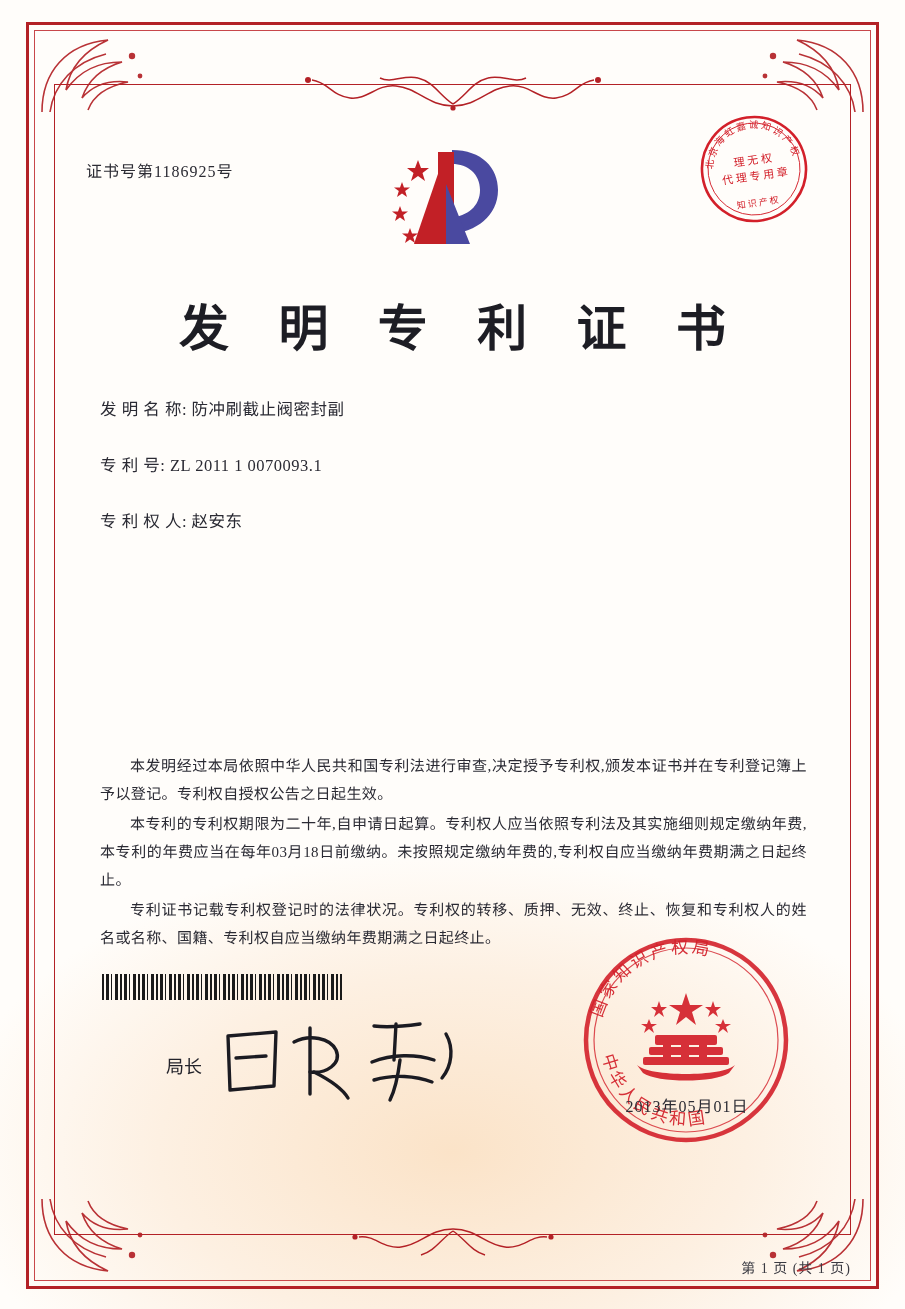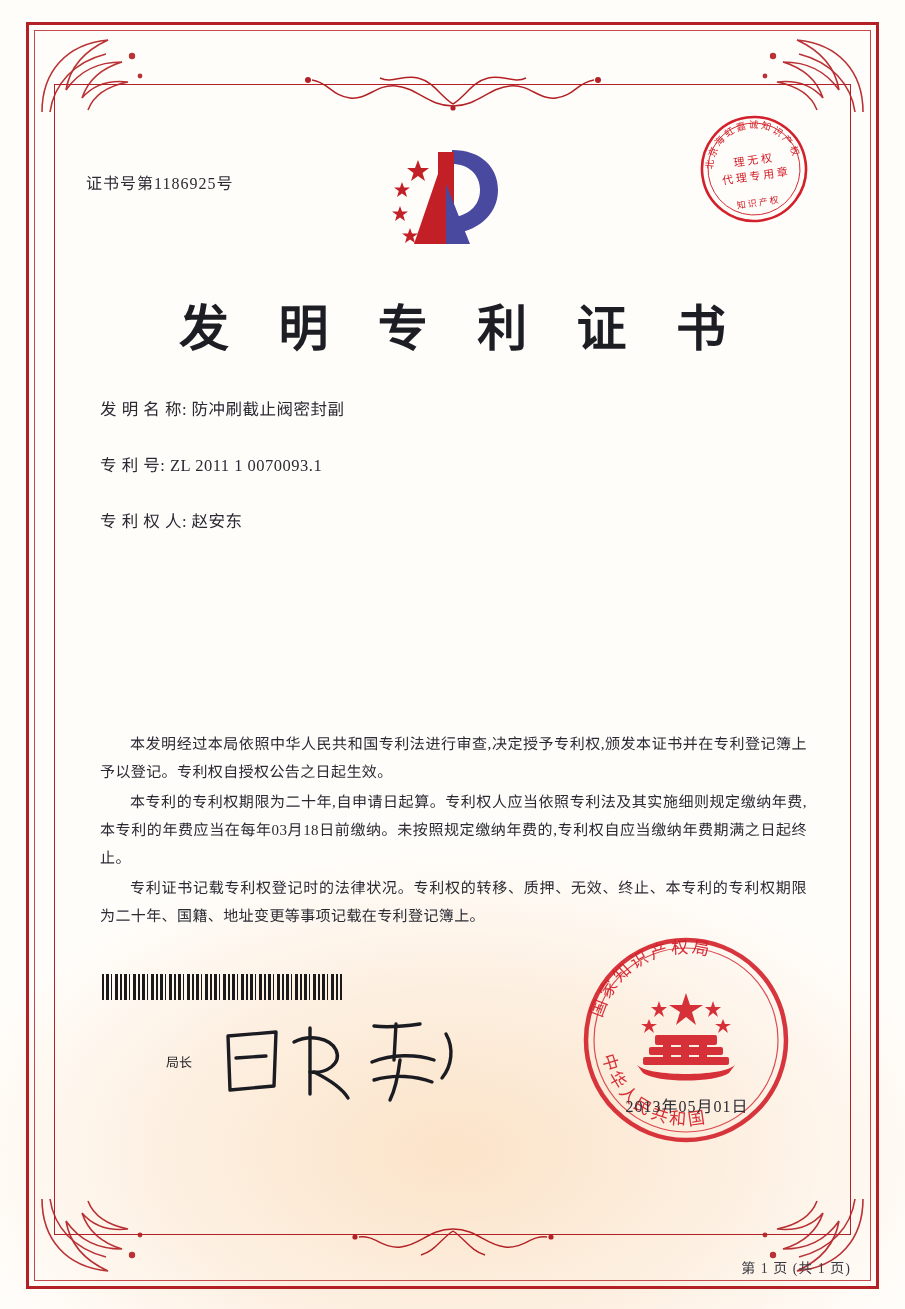--- a/index.html
+++ b/index.html
@@ -82,21 +82,21 @@
 
   
   .content {
     position: absolute;
     left: 54px; top: 84px; right: 54px; bottom: 74px;
   }
 
   .cert-number {
     position: absolute;
     left: 32px;
-    top: 86px;
+    top: 74px;
     font-size: 16px;
     letter-spacing: 1px;
     color: #2b2b33;
     font-family: "Liberation Serif", serif;
   }
 
   
   .logo {
     position: absolute;
     left: 50%;
@@ -148,21 +148,21 @@
     color: #2a2a33;
   }
   .field-value {
     display: inline;
   }
 
   .paragraphs {
     position: absolute;
     left: 46px;
     right: 44px;
-    top: 646px;
+    top: 668px;
     font-size: 15px;
     line-height: 28px;
     color: #2a2a33;
     letter-spacing: 0.4px;
   }
   .paragraphs p {
     margin: 0 0 2px 0;
     text-indent: 30px;
     text-align: justify;
   }
@@ -185,21 +185,21 @@
       #1a1a1a 13px, #1a1a1a 16px,
       transparent 16px, transparent 18px
     );
   }
 
   
   .director {
     position: absolute;
     left: 112px;
     top: 968px;
-    font-size: 13px;
+    font-size: 18px;
     color: #23232b;
   }
   .signature {
     position: absolute;
     left: 160px;
     top: 930px;
     width: 250px;
     height: 96px;
   }
   .signature svg { display:block; width:100%; height:100%; }
@@ -364,21 +364,21 @@
       </div>
       <div class="field-row">
         <span class="field-label">专 利 权 人:</span>
         <span class="field-value">赵安东</span>
       </div>
     </div>
 
     <div class="paragraphs">
       <p>本发明经过本局依照中华人民共和国专利法进行审查,决定授予专利权,颁发本证书并在专利登记簿上予以登记。专利权自授权公告之日起生效。</p>
       <p>本专利的专利权期限为二十年,自申请日起算。专利权人应当依照专利法及其实施细则规定缴纳年费,本专利的年费应当在每年03月18日前缴纳。未按照规定缴纳年费的,专利权自应当缴纳年费期满之日起终止。</p>
-      <p>专利证书记载专利权登记时的法律状况。专利权的转移、质押、无效、终止、本专利的专利权期限为二十年、国籍、地址变更等事项记载在专利登记簿上。</p>
+      <p>专利证书记载专利权登记时的法律状况。专利权的转移、质押、无效、终止、恢复和专利权人的姓名或名称、国籍、专利权自应当缴纳年费期满之日起终止。</p>
     </div>
 
     <div class="barcode"></div>
 
     <div class="director">局长</div>
 
     <div class="signature">
       <svg viewBox="0 0 250 96">
         <g fill="none" stroke="#1b1b22" stroke-width="3.4" stroke-linecap="round" stroke-linejoin="round">
           <path d="M14 22 L62 18 L60 72 L16 76 Z"></path>

